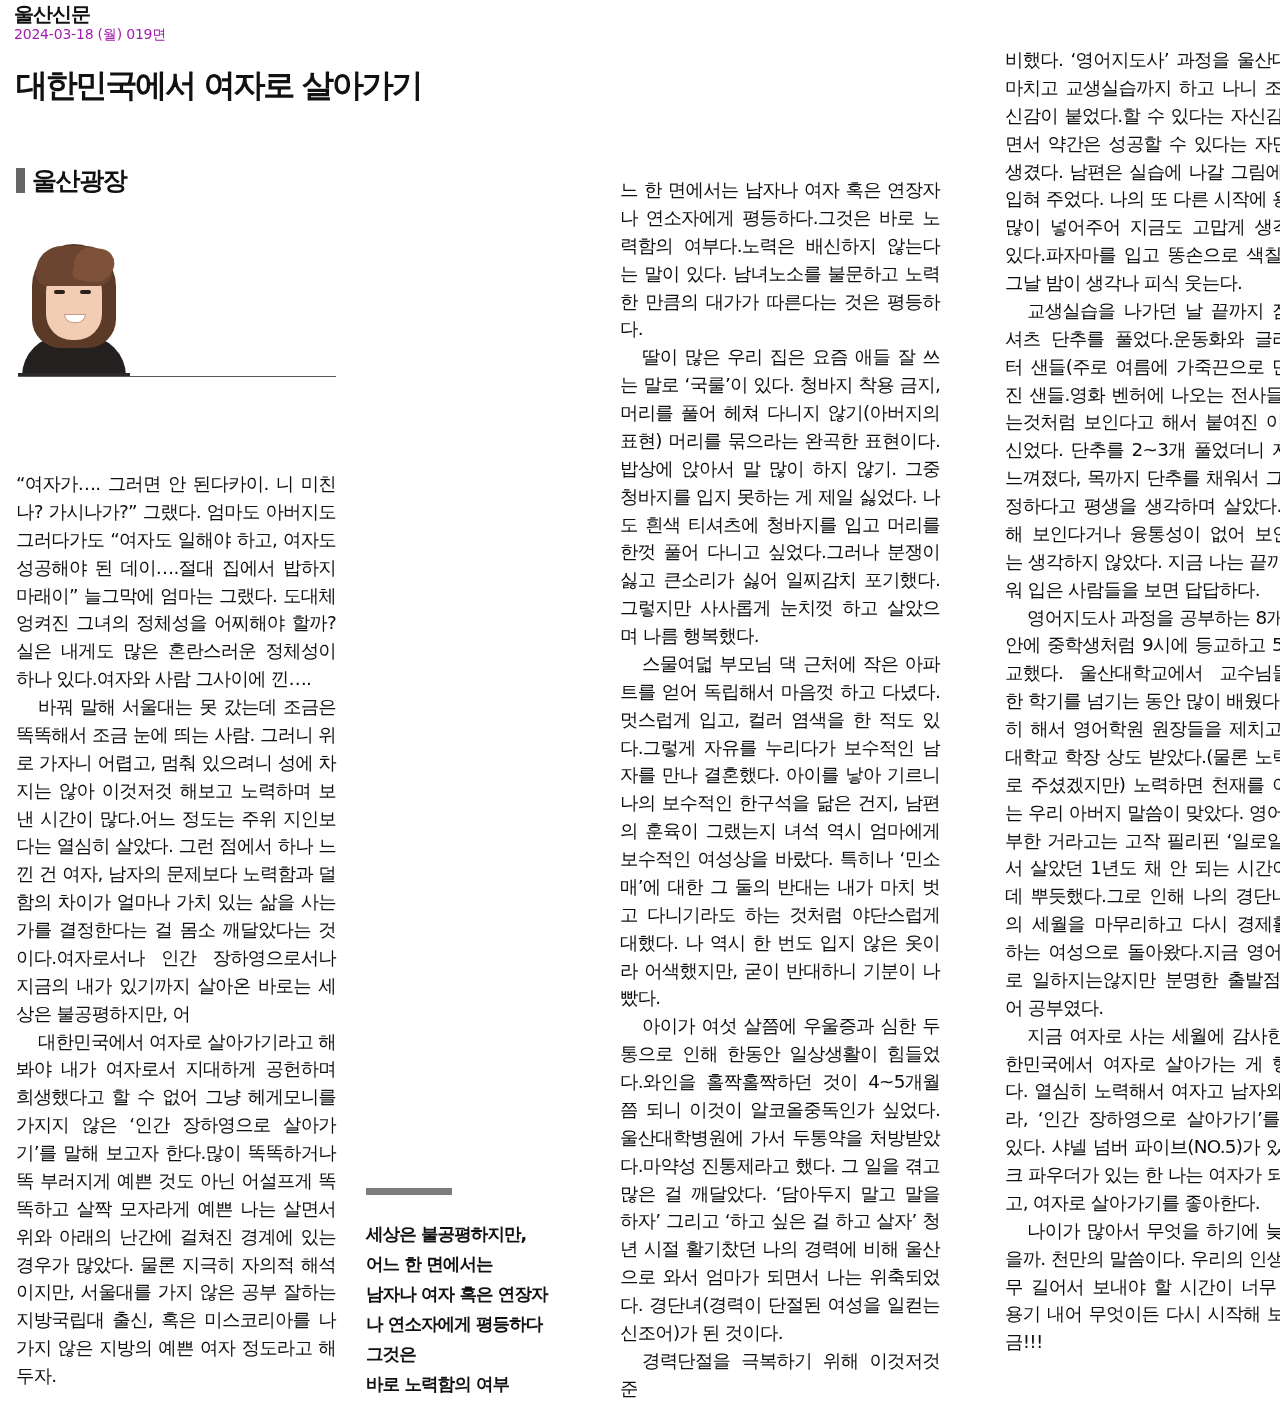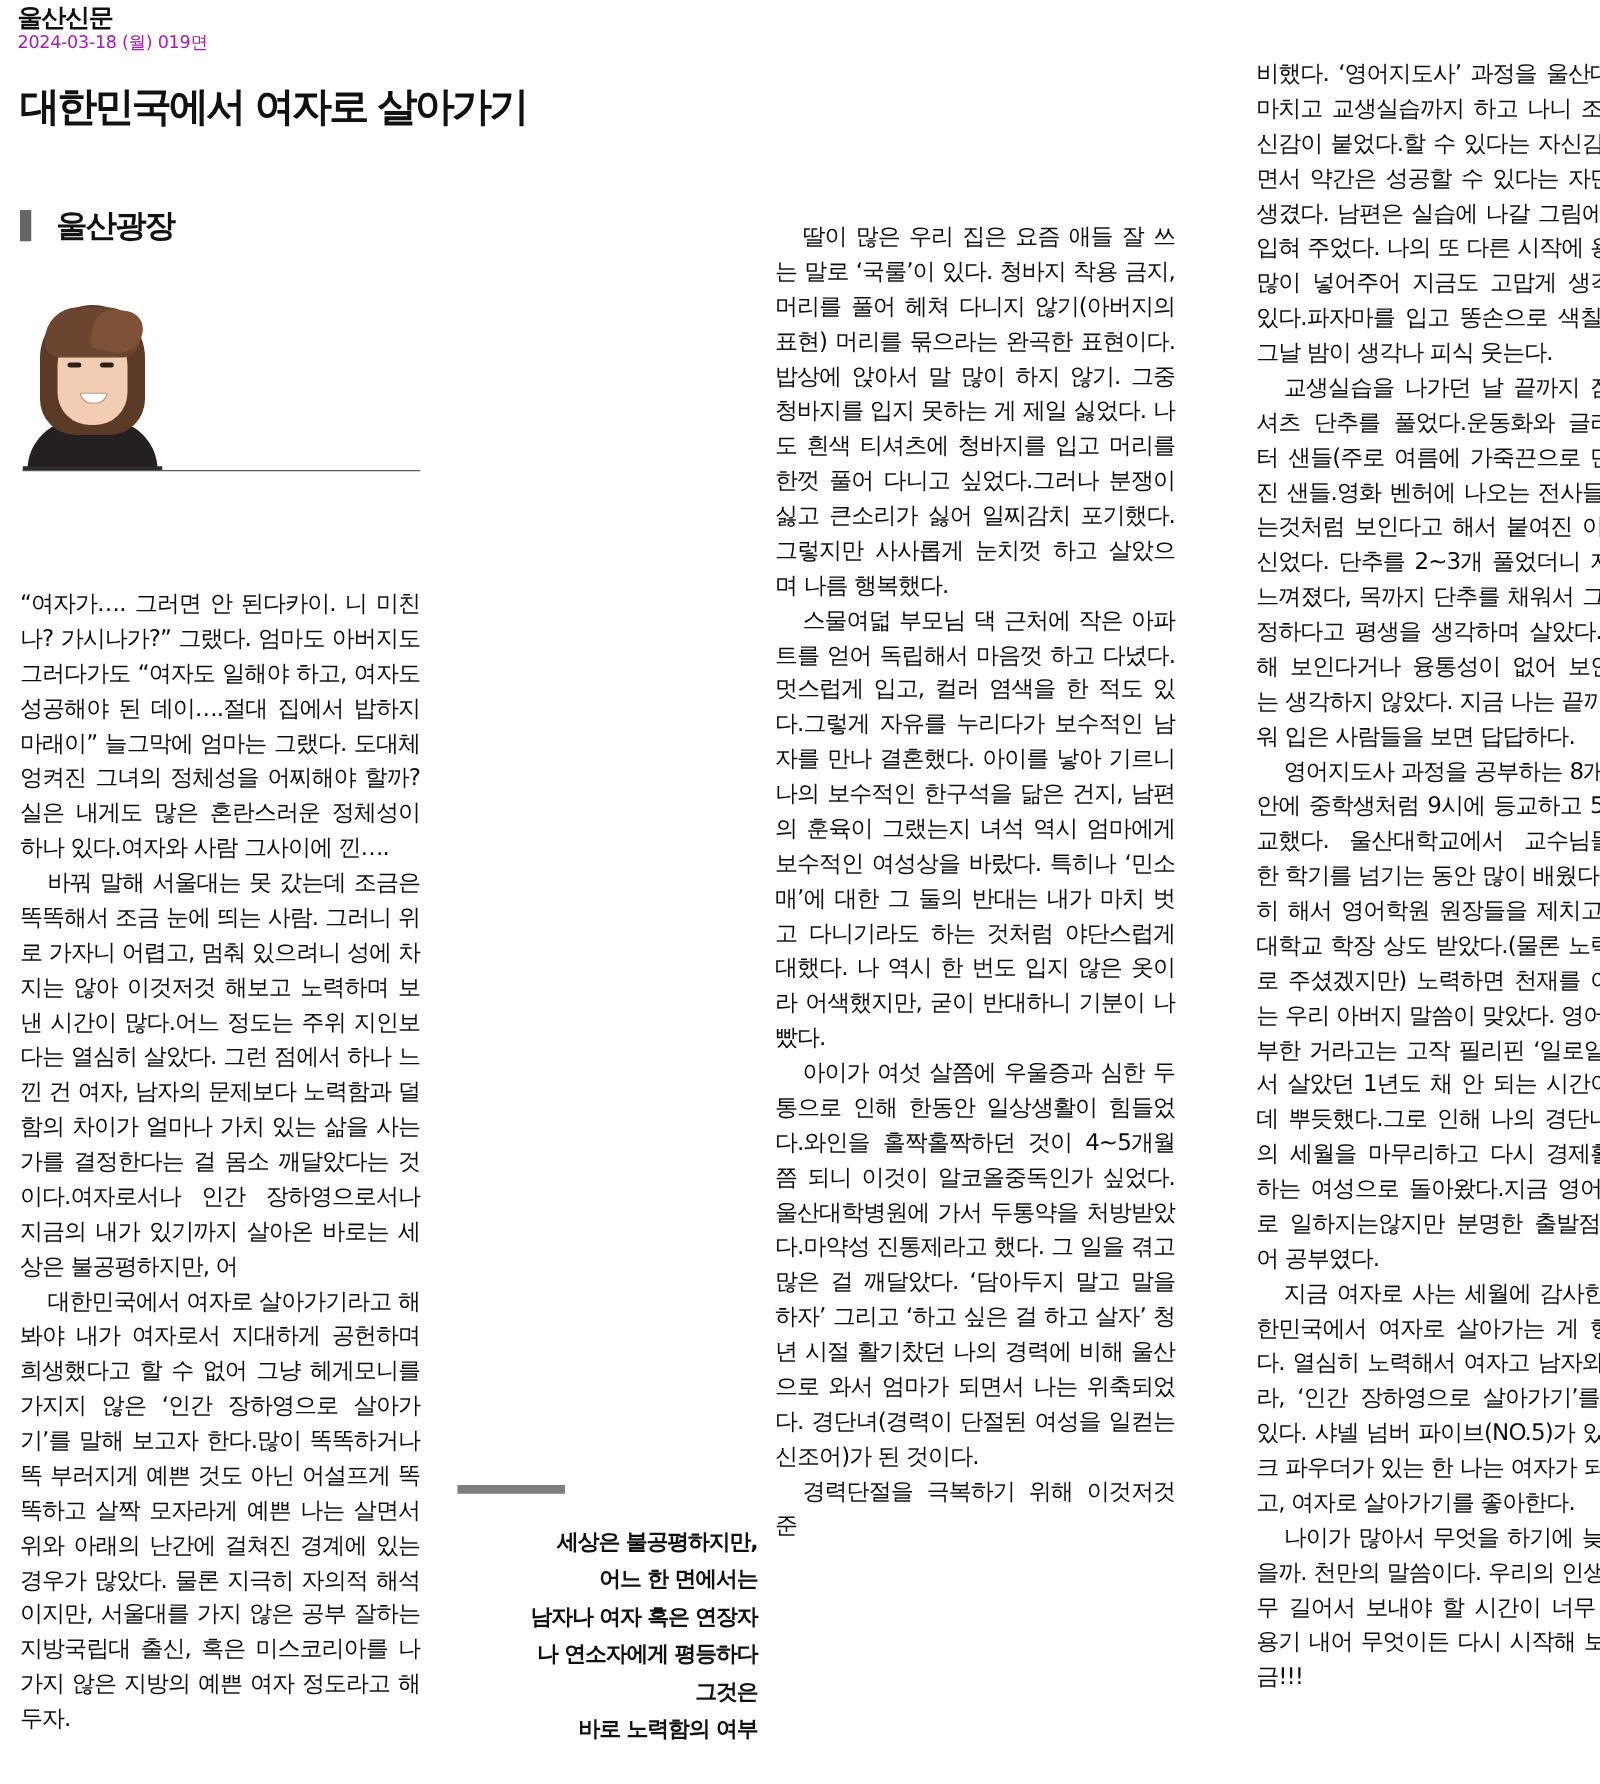--- a/index.html
+++ b/index.html
@@ -59,21 +59,21 @@
     line-height: 1.15;
   }
 
   
   .kicker {
     position: absolute;
     top: 168px;
     left: 16px;
     display: flex;
     align-items: center;
-    gap: 20px;
+    gap: 7px;
   }
   .kicker-bar {
     width: 9px;
     height: 25px;
     background: #666666;
     display: block;
   }
   .kicker-label {
     font-size: 25px;
     font-weight: 700;
@@ -262,21 +262,20 @@
   }
   .pullquote-lines {
     font-size: 17.5px;
     font-weight: 700;
     letter-spacing: -0.9px;
     line-height: 1.72;
     color: #111111;
   }
   .pullquote-lines div {
     white-space: nowrap;
-    text-align: right;
   }
 </style>
 </head>
 <body>
 
 <div class="masthead">
   <div class="masthead-logo">울산신문</div>
   <div class="masthead-date">2024-03-18 (월) 019면</div>
 </div>
 
@@ -317,20 +316,21 @@
     <div>세상은 불공평하지만,</div>
     <div>어느 한 면에서는</div>
     <div>남자나 여자 혹은 연장자</div>
     <div>나 연소자에게 평등하다</div>
     <div>그것은</div>
     <div>바로 노력함의 여부</div>
   </div>
 </div>
 
 <div class="body-text c2-body">
+  <p>느 한 면에서는 남자나 여자 혹은 연장자나 연소자에게 평등하다.그것은 바로 노력함의 여부다.노력은 배신하지 않는다는 말이 있다. 남녀노소를 불문하고 노력한 만큼의 대가가 따른다는 것은 평등하다.</p>
   <p class="indent">딸이 많은 우리 집은 요즘 애들 잘 쓰는 말로 ‘국룰’이 있다. 청바지 착용 금지, 머리를 풀어 헤쳐 다니지 않기(아버지의 표현) 머리를 묶으라는 완곡한 표현이다. 밥상에 앉아서 말 많이 하지 않기. 그중 청바지를 입지 못하는 게 제일 싫었다. 나도 흰색 티셔츠에 청바지를 입고 머리를 한껏 풀어 다니고 싶었다.그러나 분쟁이 싫고 큰소리가 싫어 일찌감치 포기했다.그렇지만 사사롭게 눈치껏 하고 살았으며 나름 행복했다.</p>
   <p class="indent">스물여덟 부모님 댁 근처에 작은 아파트를 얻어 독립해서 마음껏 하고 다녔다.멋스럽게 입고, 컬러 염색을 한 적도 있다.그렇게 자유를 누리다가 보수적인 남자를 만나 결혼했다. 아이를 낳아 기르니 나의 보수적인 한구석을 닮은 건지, 남편의 훈육이 그랬는지 녀석 역시 엄마에게 보수적인 여성상을 바랐다. 특히나 ‘민소매’에 대한 그 둘의 반대는 내가 마치 벗고 다니기라도 하는 것처럼 야단스럽게 대했다. 나 역시 한 번도 입지 않은 옷이라 어색했지만, 굳이 반대하니 기분이 나빴다.</p>
   <p class="indent">아이가 여섯 살쯤에 우울증과 심한 두통으로 인해 한동안 일상생활이 힘들었다.와인을 홀짝홀짝하던 것이 4~5개월쯤 되니 이것이 알코올중독인가 싶었다. 울산대학병원에 가서 두통약을 처방받았다.마약성 진통제라고 했다. 그 일을 겪고 많은 걸 깨달았다. ‘담아두지 말고 말을 하자’ 그리고 ‘하고 싶은 걸 하고 살자’ 청년 시절 활기찼던 나의 경력에 비해 울산으로 와서 엄마가 되면서 나는 위축되었다. 경단녀(경력이 단절된 여성을 일컫는 신조어)가 된 것이다.</p>
   <p class="indent">경력단절을 극복하기 위해 이것저것 준</p>
 </div>
 
 <div class="body-text c3-body">
   <p>비했다. ‘영어지도사’ 과정을 울산대에서 마치고 교생실습까지 하고 나니 조금 자신감이 붙었다.할 수 있다는 자신감이 들면서 약간은 성공할 수 있다는 자만까지 생겼다. 남편은 실습에 나갈 그림에 색을 입혀 주었다. 나의 또 다른 시작에 용기를 많이 넣어주어 지금도 고맙게 생각하고 있다.파자마를 입고 똥손으로 색칠을 한 그날 밤이 생각나 피식 웃는다.</p>
   <p class="indent">교생실습을 나가던 날 끝까지 잠갔던 셔츠 단추를 풀었다.운동화와 글리에이터 샌들(주로 여름에 가죽끈으로 만들어진 샌들.영화 벤허에 나오는 전사들이 신는것처럼 보인다고 해서 붙여진 이름)을 신었다. 단추를 2~3개 풀었더니 자유가 느껴졌다, 목까지 단추를 채워서 그게 단정하다고 평생을 생각하며 살았다. 답답해 보인다거나 융통성이 없어 보인다고는 생각하지 않았다. 지금 나는 끝까지 채워 입은 사람들을 보면 답답하다.</p>
   <p class="indent">영어지도사 과정을 공부하는 8개월 동안에 중학생처럼 9시에 등교하고 5시 하교했다. 울산대학교에서 교수님들이랑 한 학기를 넘기는 동안 많이 배웠다. 열심히 해서 영어학원 원장들을 제치고 울산대학교 학장 상도 받았다.(물론 노력상으로 주셨겠지만) 노력하면 천재를 이긴다는 우리 아버지 말씀이 맞았다. 영어를 공부한 거라고는 고작 필리핀 ‘일로일로’에서 살았던 1년도 채 안 되는 시간이었는데 뿌듯했다.그로 인해 나의 경단녀 6년의 세월을 마무리하고 다시 경제활동을 하는 여성으로 돌아왔다.지금 영어 교사로 일하지는않지만 분명한 출발점을 영어 공부였다.</p>

